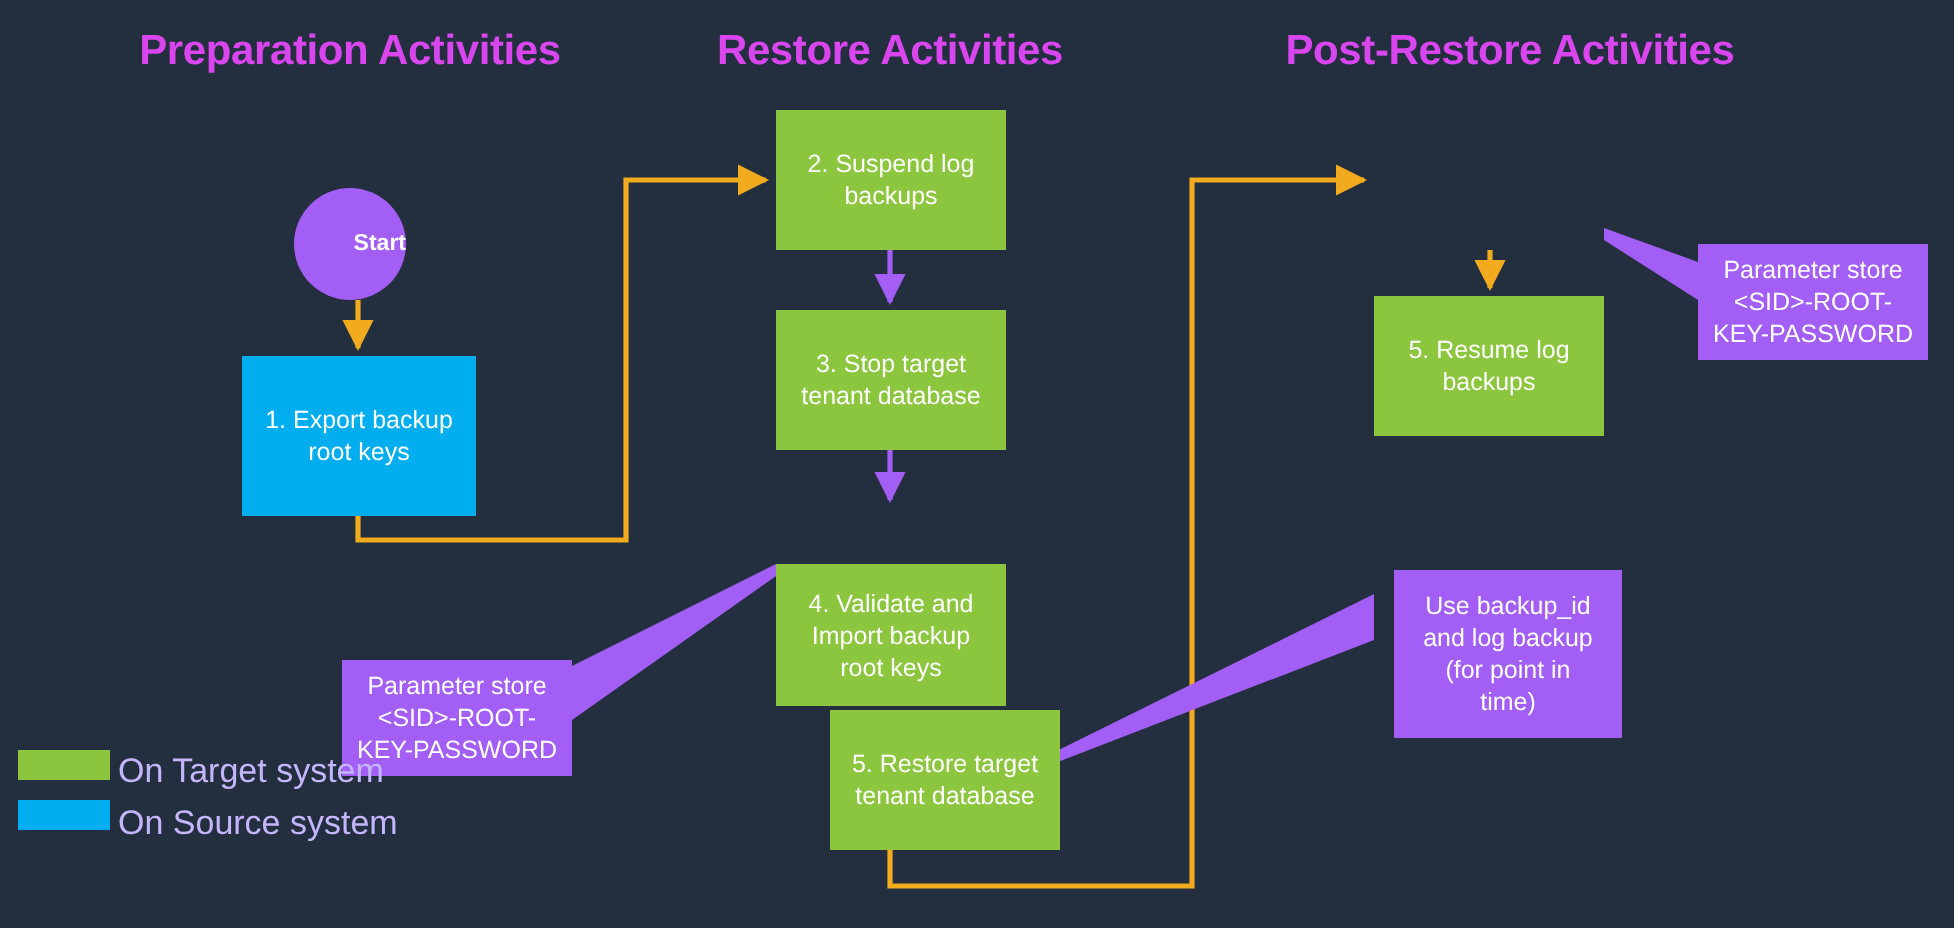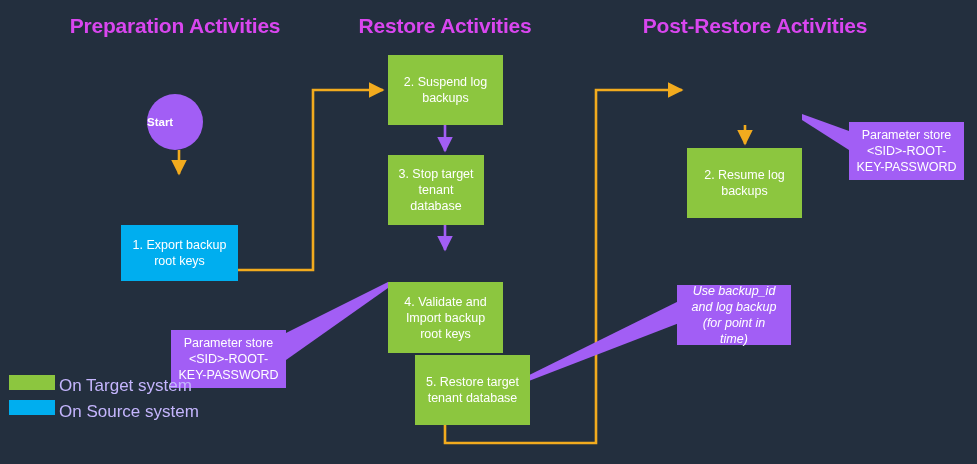--- a/index.html
+++ b/index.html
@@ -45,21 +45,21 @@
   .green  { background: #8cc63f; }
   .blue   { background: #00aeef; }
   .purple { background: #a25ef5; }
 
   .start-node {
     position: absolute;
     border-radius: 50%;
     background: #a25ef5;
     display: flex;
     align-items: center;
-    justify-content: flex-start;
+    justify-content: flex-end;
     color: #ffffff;
     font-size: 11.5px;
     font-weight: bold;
   }
 
   svg.wires {
     position: absolute;
     left: 0; top: 0;
     width: 977px;
     height: 464px;
@@ -113,49 +113,49 @@
 
     <polygon points="286,333 286,360 388,288 388,282" fill="#a25ef5"></polygon>
     <polygon points="849,131 849,150 802,120 802,114" fill="#a25ef5"></polygon>
     <polygon points="687,297 687,320 503,391 503,388" fill="#a25ef5"></polygon>
   </svg>
 
   <div class="start-node" style="left:147px; top:94px; width:56px; height:56px;">
     <span>Start</span>
   </div>
 
-  <div class="node blue" style="left:121px; top:178px; width:117px; height:56px; white-space:pre-line;margin-top:47px;">1. Export backup
+  <div class="node blue" style="left:121px; top:178px; width:117px; height:80px; white-space:pre-line;">1. Export backup
 root keys</div>
 
   <div class="node green" style="left:388px; top:55px; width:115px; height:70px; white-space:pre-line;">2. Suspend log
 backups</div>
 
-  <div class="node green" style="left:388px; top:155px; width:96px; height:70px; white-space:pre-line;">3. Stop target
+  <div class="node green" style="left:388px; top:155px; width:115px; height:70px; white-space:pre-line;">3. Stop target
 tenant database</div>
 
   <div class="node green" style="left:388px; top:254px; width:115px; height:71px; white-space:pre-line;margin-top:28px;">4. Validate and
 Import backup
 root keys</div>
 
   <div class="node green" style="left:388px; top:355px; width:115px; height:70px; white-space:pre-line;margin-left:27px;">5. Restore target
 tenant database</div>
 
 
-  <div class="node green" style="left:687px; top:148px; width:115px; height:70px; white-space:pre-line;">2. Resume log
+  <div class="node green" style="left:687px; top:148px; width:115px; height:70px; white-space:pre-line;">5. Resume log
 backups</div>
 
   <div class="node purple" style="left:171px; top:330px; width:115px; height:58px; white-space:pre-line;">Parameter store
 &lt;SID&gt;-ROOT-
 KEY-PASSWORD</div>
 
   <div class="node purple" style="left:849px; top:122px; width:115px; height:58px; white-space:pre-line;">Parameter store
 &lt;SID&gt;-ROOT-
 KEY-PASSWORD</div>
 
-  <div class="node purple" style="left:677px; top:285px; width:114px; height:60px; white-space:pre-line;font-style:italic;">Use backup_id
+  <div class="node purple" style="left:697px; top:285px; width:114px; height:84px; white-space:pre-line;">Use backup_id
 and log backup
 (for point in
 time)</div>
 
   <div class="legend-swatch" style="left:9px; top:375px; background:#8cc63f;"></div>
   <div class="legend-label" style="left:59px; top:376px;">On Target system</div>
 
   <div class="legend-swatch" style="left:9px; top:400px; background:#00aeef;"></div>
   <div class="legend-label" style="left:59px; top:402px;">On Source system</div>
 

